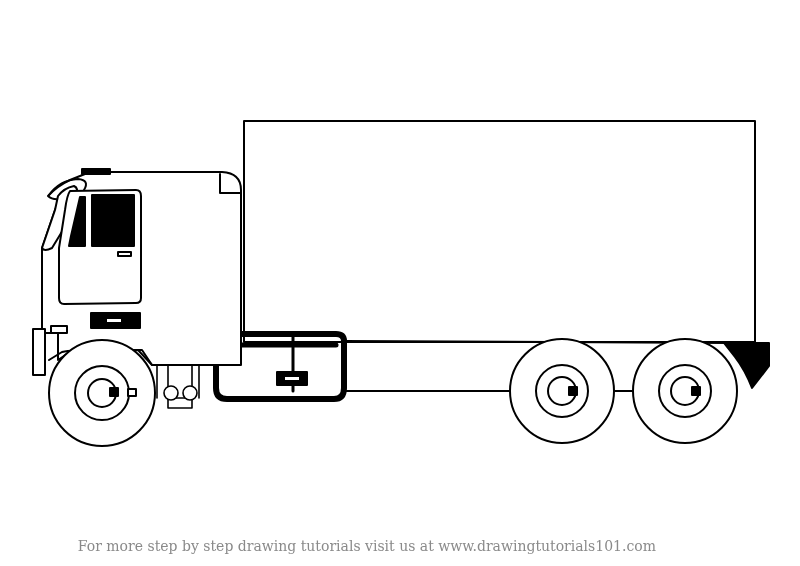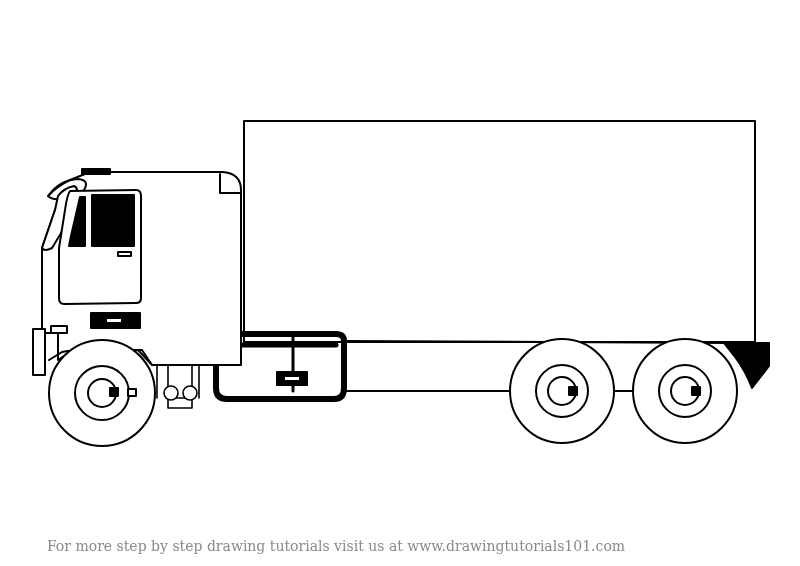--- a/index.html
+++ b/index.html
@@ -1,20 +1,20 @@
 <!DOCTYPE html>
 <html><head>
   <meta charset="utf-8">
   <style>
     html, body { margin: 0; padding: 0; background: #ffffff; }
     body { width: 800px; height: 566px; position: relative; overflow: hidden; }
     #drawing { position: absolute; left: 0; top: 0; width: 800px; height: 566px; }
     .footer {
-      position: absolute; left: 0; top: 538px; width: 656px; text-align: center;
-      font-family: "DejaVu Serif", serif; font-size: 14px; color: #8a8a8a; margin-left: 8px;
+      position: absolute; left: 0; top: 538px; width: 656px; text-align: right;
+      font-family: "DejaVu Serif", serif; font-size: 14px; color: #8a8a8a;
     }
   </style>
 </head>
 <body>
 
 <svg id="drawing" viewBox="0 0 800 566" xmlns="http://www.w3.org/2000/svg">
   <g fill="none" stroke="#000" stroke-width="2" stroke-linejoin="round" stroke-linecap="round">
 
     <rect x="244" y="121" width="511" height="221" fill="#fff"></rect>
 

